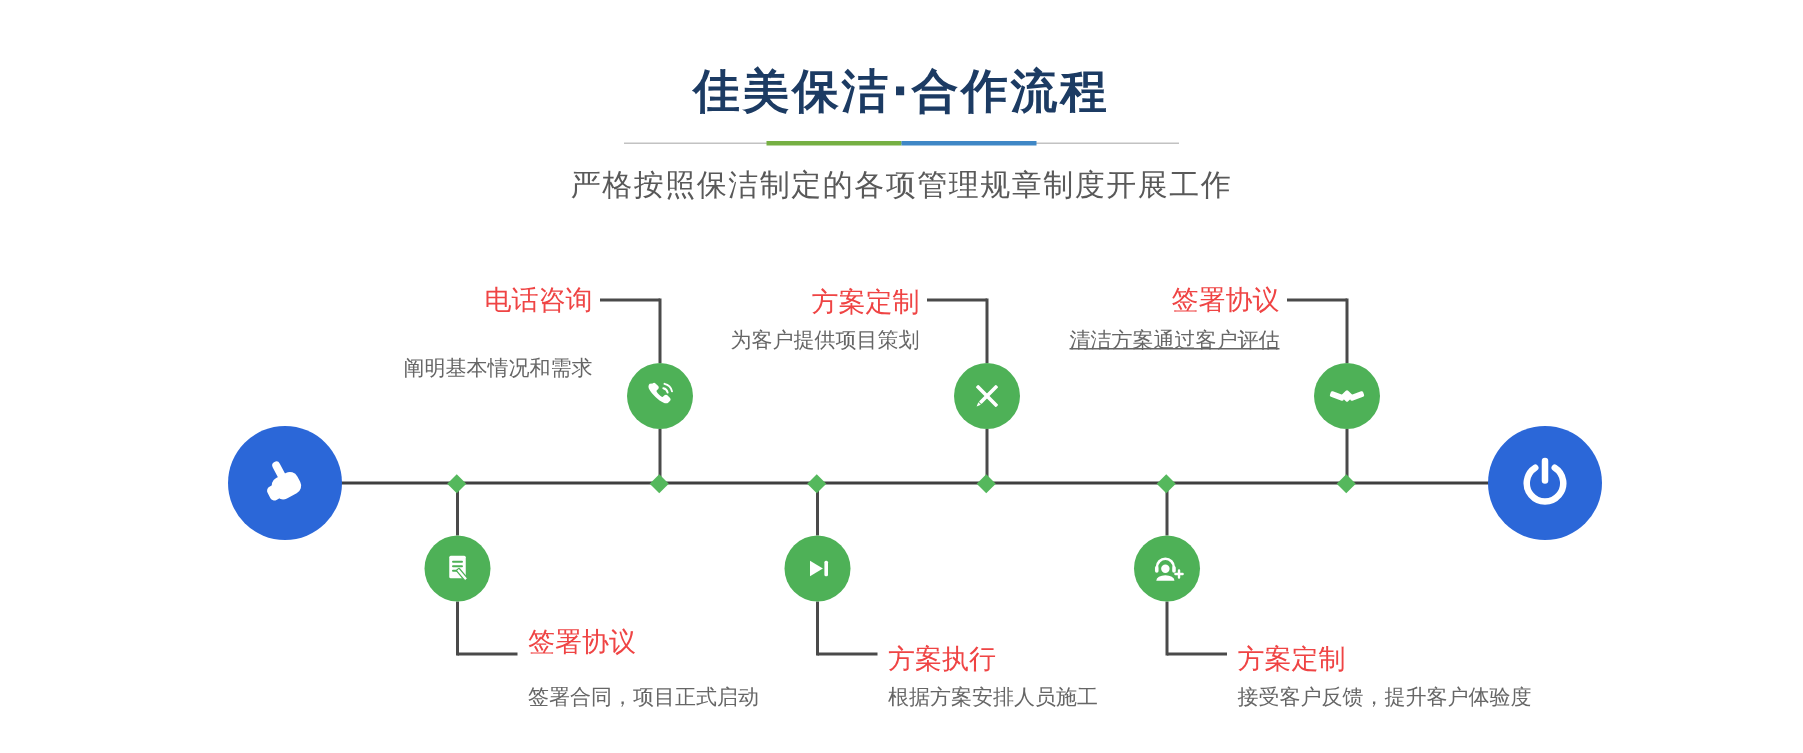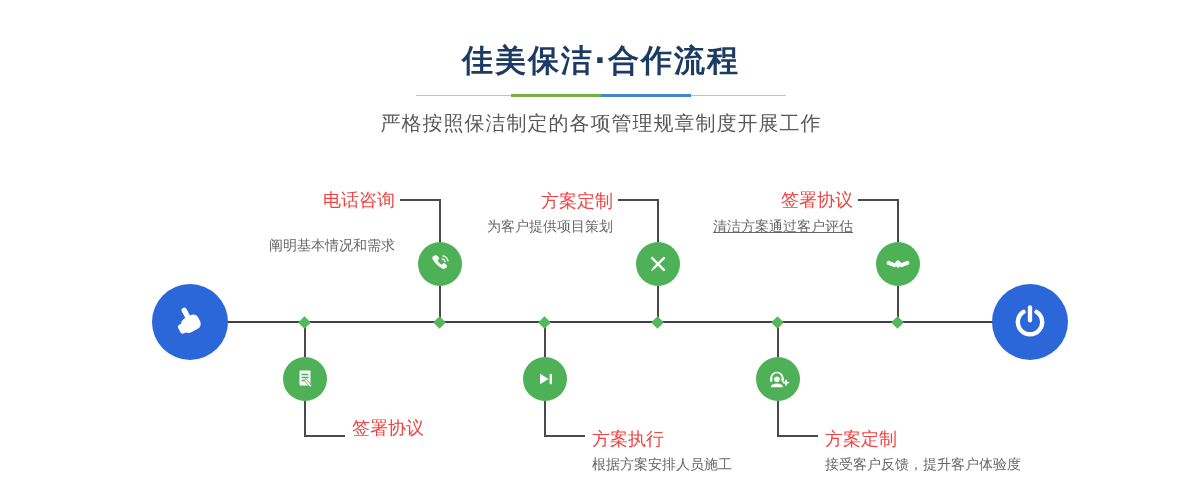--- a/index.html
+++ b/index.html
@@ -183,20 +183,21 @@
   <div class="step-title t-right tl1">电话咨询</div>
   <div class="step-desc  t-right td1">阐明基本情况和需求</div>
 
   <div class="step-title t-right tl2">方案定制</div>
   <div class="step-desc  t-right td2">为客户提供项目策划</div>
 
   <div class="step-title t-right tl3">签署协议</div>
   <div class="step-desc  t-right td3">清洁方案通过客户评估</div>
 
   <div class="step-title bl1">签署协议</div>
+  <div class="step-desc  bd1">签署合同，项目正式启动</div>
 
   <div class="step-title bl2">方案执行</div>
   <div class="step-desc  bd2">根据方案安排人员施工</div>
 
   <div class="step-title bl3">方案定制</div>
   <div class="step-desc  bd3">接受客户反馈，提升客户体验度</div>
 
 </div>
 
 </body></html>

